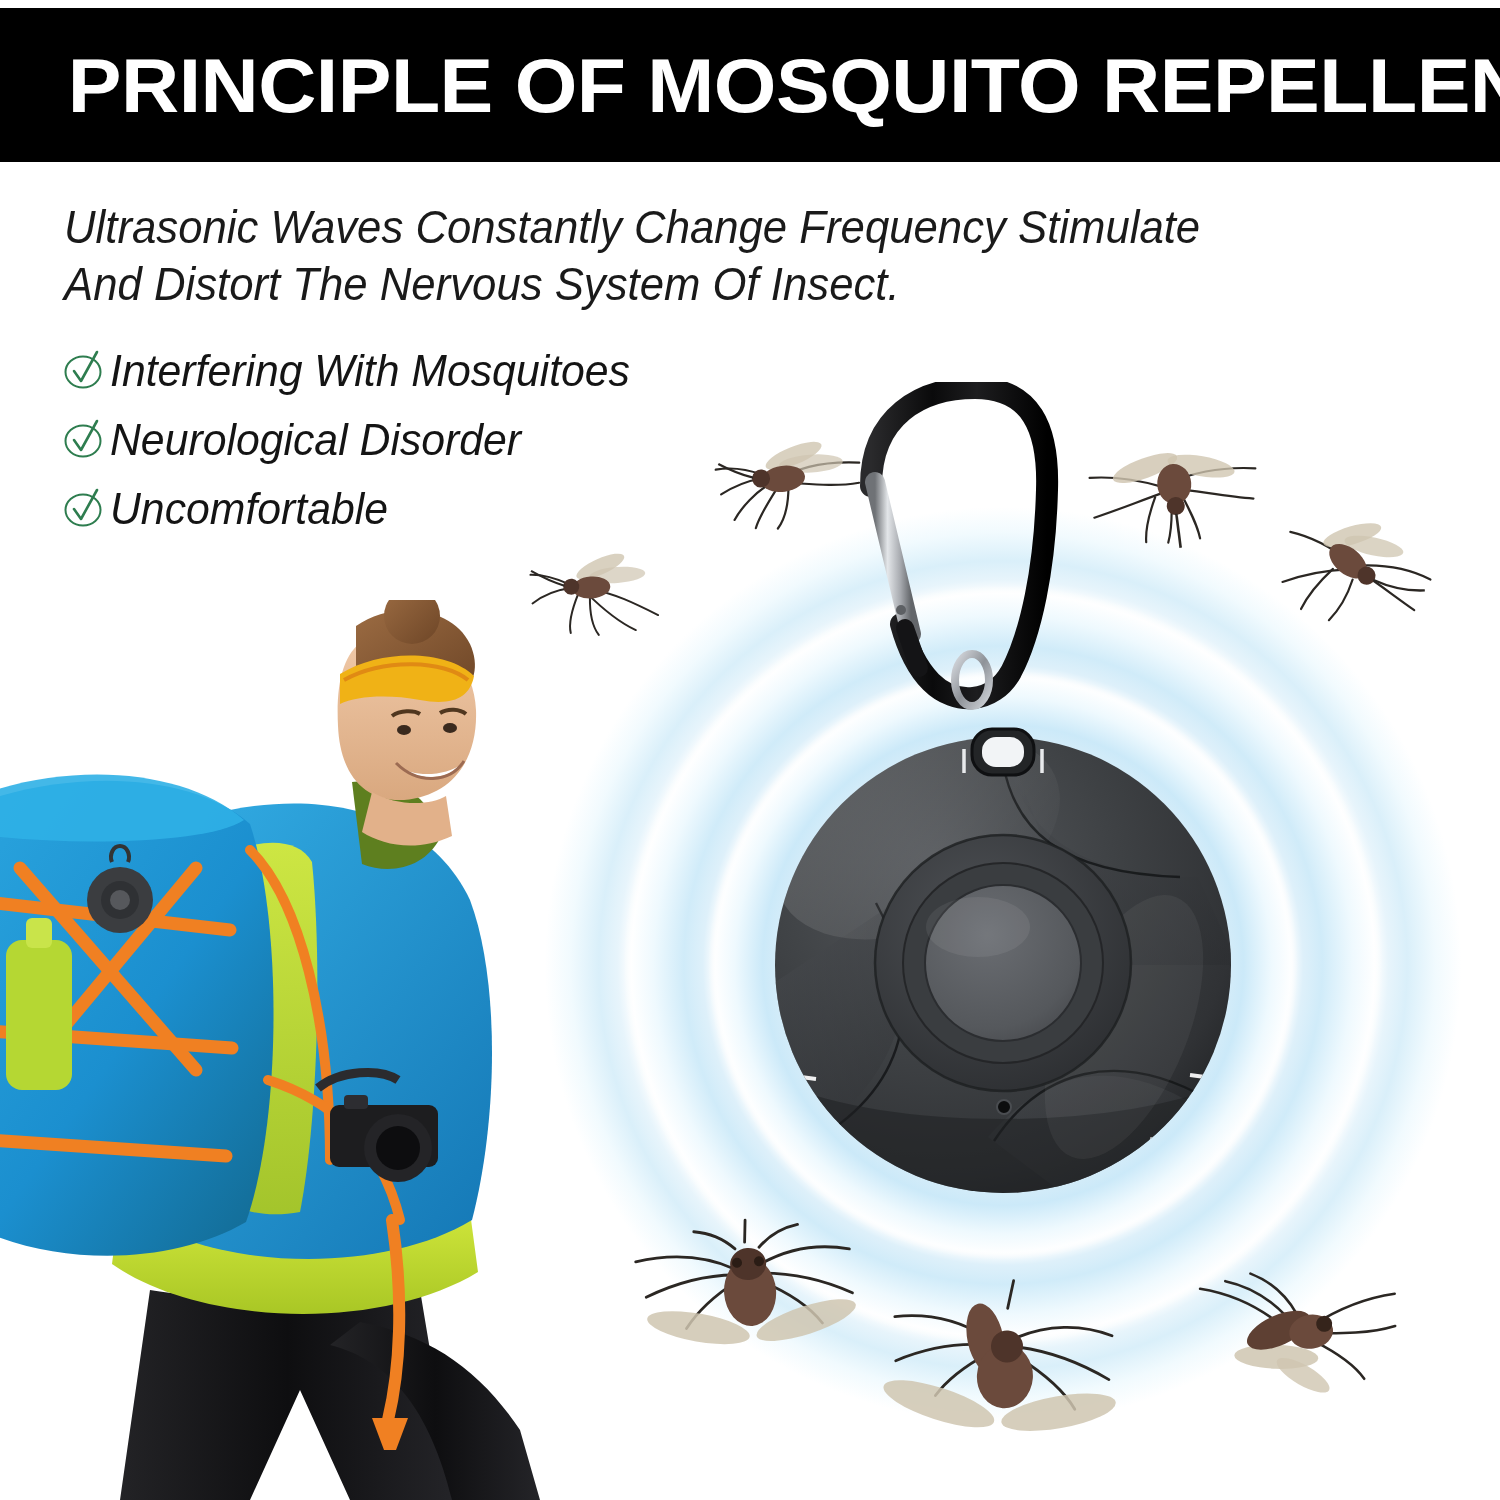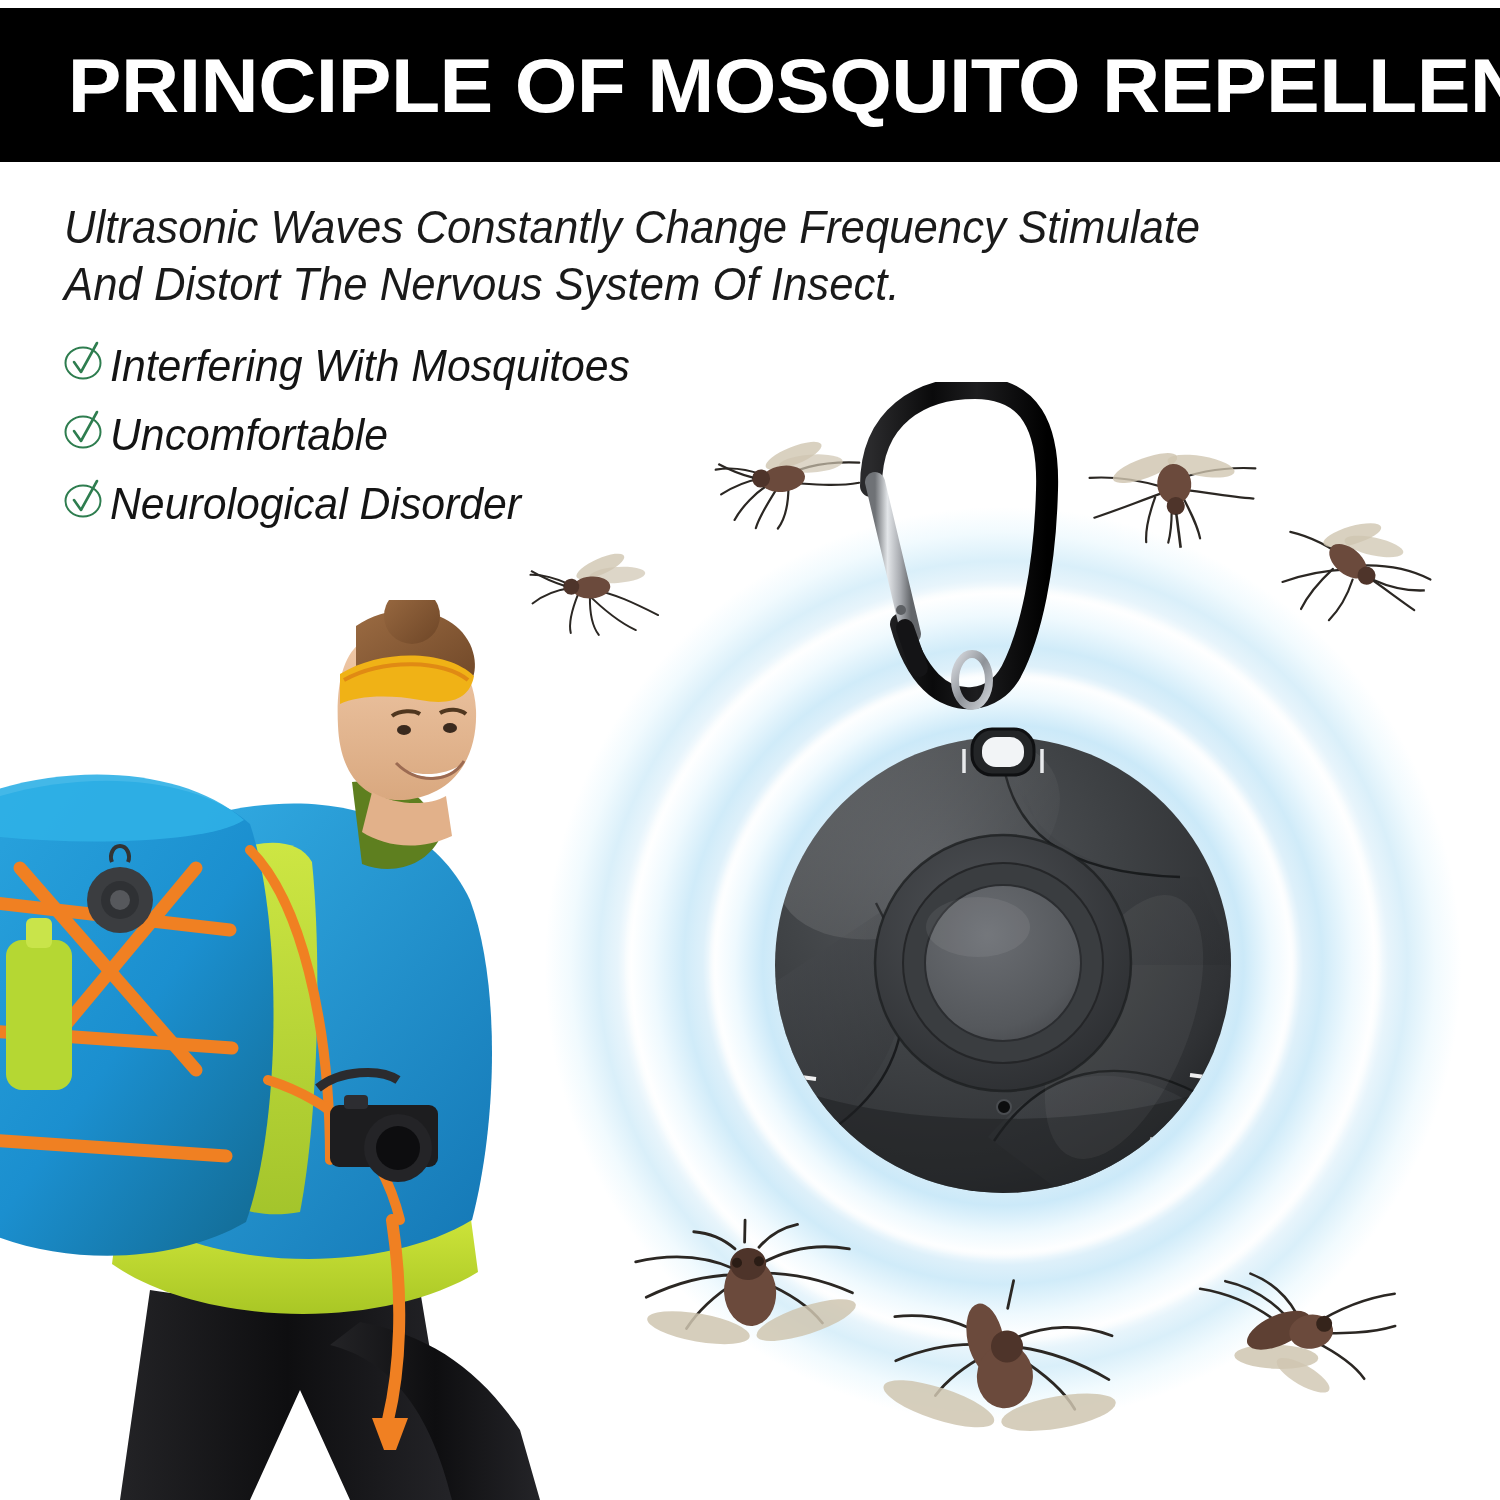--- a/index.html
+++ b/index.html
@@ -34,21 +34,21 @@
     font-size:47px;
     line-height:57px;
     color:#1a1a1a;
     transform:scaleX(0.93);
     transform-origin:left top;
     white-space:pre-line;
   }
 
   
   .bullets { position:absolute; left:62px; top:340px; width:760px; }
-  .bullet-row { display:flex; align-items:flex-start; height:62px; margin-bottom:7px; }
+  .bullet-row { display:flex; align-items:center; height:62px; margin-bottom:7px; }
   .check-icon { width:44px; height:44px; flex:0 0 44px; position:relative; }
   .check-icon svg { display:block; width:44px; height:44px; overflow:visible; }
   .bullet-label {
     font-family:"Liberation Sans", sans-serif;
     font-style:italic; font-weight:300;
     font-size:45px; color:#141414;
     transform:scaleX(0.95); transform-origin:left center;
     white-space:nowrap; margin-left:4px;
   }
 
@@ -136,31 +136,31 @@
       <span class="bullet-label">Interfering With Mosquitoes</span>
     </div>
 
     <div class="bullet-row">
       <span class="check-icon">
         <svg viewBox="0 0 44 44">
           <ellipse cx="21" cy="23" rx="17.5" ry="15.5" fill="none" stroke="#2e7d4f" stroke-width="2"></ellipse>
           <path d="M12 22 L19 32 L35 3" fill="none" stroke="#2e7d4f" stroke-width="2.6" stroke-linecap="round" stroke-linejoin="round"></path>
         </svg>
       </span>
-      <span class="bullet-label">Uncomfortable</span>
+      <span class="bullet-label">Neurological Disorder</span>
     </div>
 
     <div class="bullet-row">
       <span class="check-icon">
         <svg viewBox="0 0 44 44">
           <ellipse cx="21" cy="23" rx="17.5" ry="15.5" fill="none" stroke="#2e7d4f" stroke-width="2"></ellipse>
           <path d="M12 22 L19 32 L35 3" fill="none" stroke="#2e7d4f" stroke-width="2.6" stroke-linecap="round" stroke-linejoin="round"></path>
         </svg>
       </span>
-      <span class="bullet-label">Neurological Disorder</span>
+      <span class="bullet-label">Uncomfortable</span>
     </div>
 
 
   </div>
 
   <div class="photo">
     <svg width="560" height="900" viewBox="0 0 560 900">
       <defs>
         <linearGradient id="pgBag" x1="0" y1="0" x2="1" y2="1">
           <stop offset="0" stop-color="#2ca7e0"></stop>

